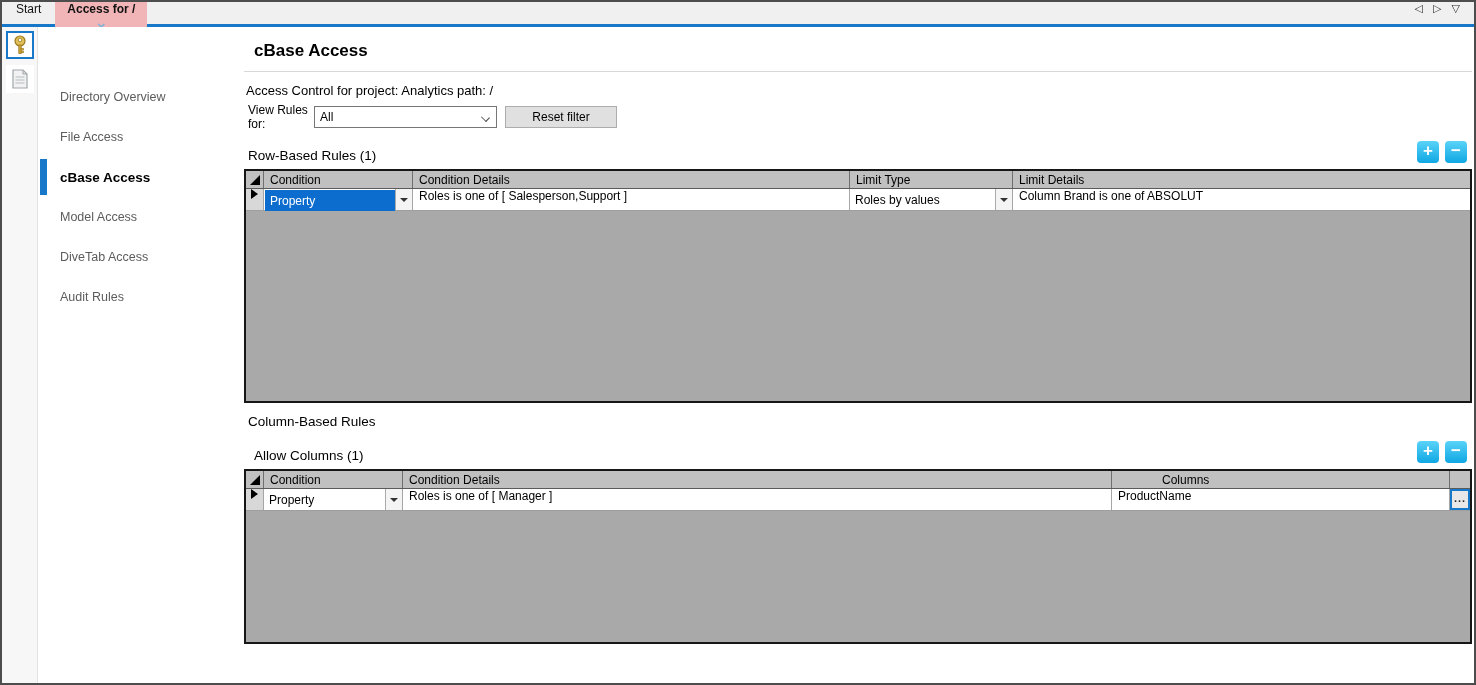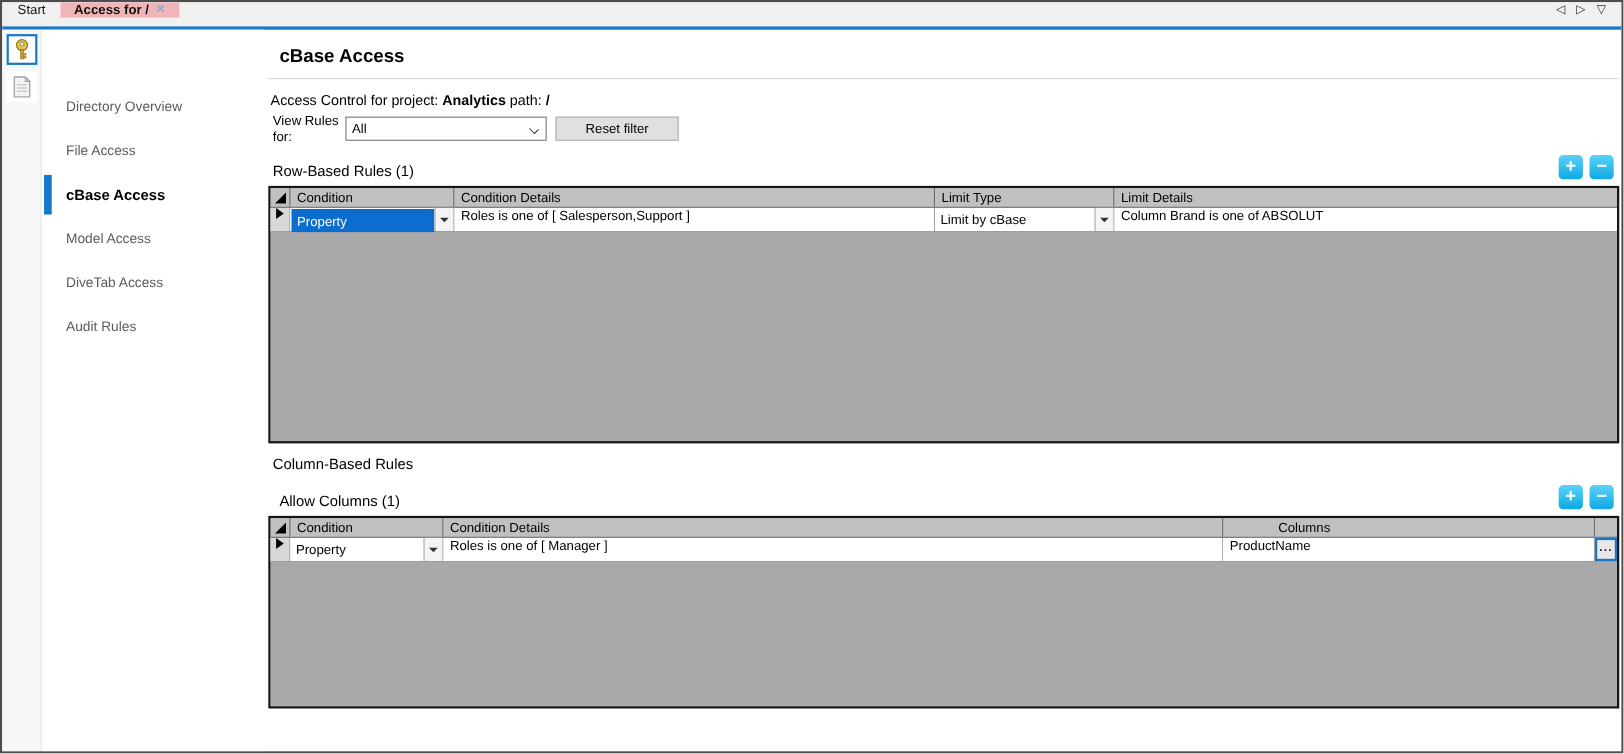--- a/index.html
+++ b/index.html
@@ -4,21 +4,21 @@
 <style>
   * { margin:0; padding:0; box-sizing:border-box; }
   html,body { width:1476px; height:685px; font-family:"Liberation Sans", sans-serif; background:#ffffff; }
 
   .window { position:relative; width:1476px; height:685px; border:2px solid #4d4d4d; background:#ffffff; overflow:hidden; }
 
   
   .tabstrip { height:22px; background:#f0f0f0; display:flex; align-items:flex-start; }
   .tab { display:flex; align-items:center; padding:0 12px; font-size:12px; color:#111; cursor:default; }
   .tab.start { padding:0 14px; }
-  .tab.active { background:#f1b5b7; font-weight:bold; gap:6px; }
+  .tab.active { background:#f1b5b7; font-weight:bold; gap:6px;flex-direction:column; }
   .tab-close { color:#7fb2d9; font-size:11px; font-weight:bold; line-height:1; }
   .tabstrip .spacer { flex:1; }
   .navbtns { display:flex; align-items:center; gap:10px; padding-right:14px; font-size:11px; color:#2b2b2b; }
   .navbtns span { cursor:default; }
   .blueline { height:3px; background:#1777c8; }
 
   
   .body { display:flex; height:656px; }
 
   .iconstrip { width:36px; background:#f7f7f7; border-right:1px solid #e3e3e3; padding-top:4px; display:flex; flex-direction:column; align-items:center; gap:6px; }
@@ -29,21 +29,21 @@
   .nav-item { position:relative; height:40px; display:flex; align-items:center; padding-left:22px; font-size:12.5px; color:#5c5c5c; cursor:default; }
   .nav-item.selected { color:#000; font-weight:bold; font-size:13.5px; }
   .nav-item.selected .accent { position:absolute; left:2px; top:2px; bottom:2px; width:7px; background:#1777c8; }
 
   .main { flex:1; padding:0 2px 0 4px; }
 
   .page-title { margin:14px 0 0 10px; font-size:17px; font-weight:bold; color:#000; }
   .rule { border:none; border-top:1px solid #d8d8d8; margin-top:10px; }
 
   .access-line { margin:11px 0 0 2px; font-size:13px; color:#000; }
-  .access-line b { font-weight:bold;text-align:center; }
+  .access-line b { font-weight:normal;text-align:center; }
 
   .filter-row { margin:8px 0 0 4px; display:flex; align-items:center; height:22px; }
   .filter-label { font-size:12px; color:#000; width:66px; }
   .combo { position:relative; width:183px; height:22px; border:1px solid #767676; background:#fff; display:flex; align-items:center; padding:0 22px 0 5px; font-size:12px; color:#000; }
   .combo .chev { position:absolute; right:7px; top:7px; width:7px; height:7px; border-right:1px solid #444; border-bottom:1px solid #444; transform:rotate(45deg) scaleY(.8); }
   .btn { height:22px; background:#e0e0e0; border:1px solid #adadad; font-size:12px; color:#000; display:flex; align-items:center; justify-content:center; cursor:default; }
   .btn.reset { width:112px; margin-left:8px; }
   .btn.edit { width:93px; }
 
   .sect-row { display:flex; align-items:flex-end; justify-content:space-between; }
@@ -195,21 +195,21 @@
             <span class="row-tri"></span>
           </div>
           <div class="gc combo-cell" style="width:149px; display:flex;">
             <div class="combo-fill sel">Property</div>
             <div class="dd-btn">
               <span class="dd-tri"></span>
             </div>
           </div>
           <div class="gc" style="width:437px;">Roles is one of [ Salesperson,Support ]</div>
           <div class="gc combo-cell" style="width:163px; display:flex;">
-            <div class="combo-fill">Limit by cBase</div>
+            <div class="combo-fill">Roles by values</div>
             <div class="dd-btn">
               <span class="dd-tri"></span>
             </div>
           </div>
           <div class="gc" style="flex:1; border-right:none;">Column Brand is one of ABSOLUT</div>
         </div>
         <div class="grid-fill"></div>
       </div>
 
       <div class="colrules-title">Column-Based Rules</div>

